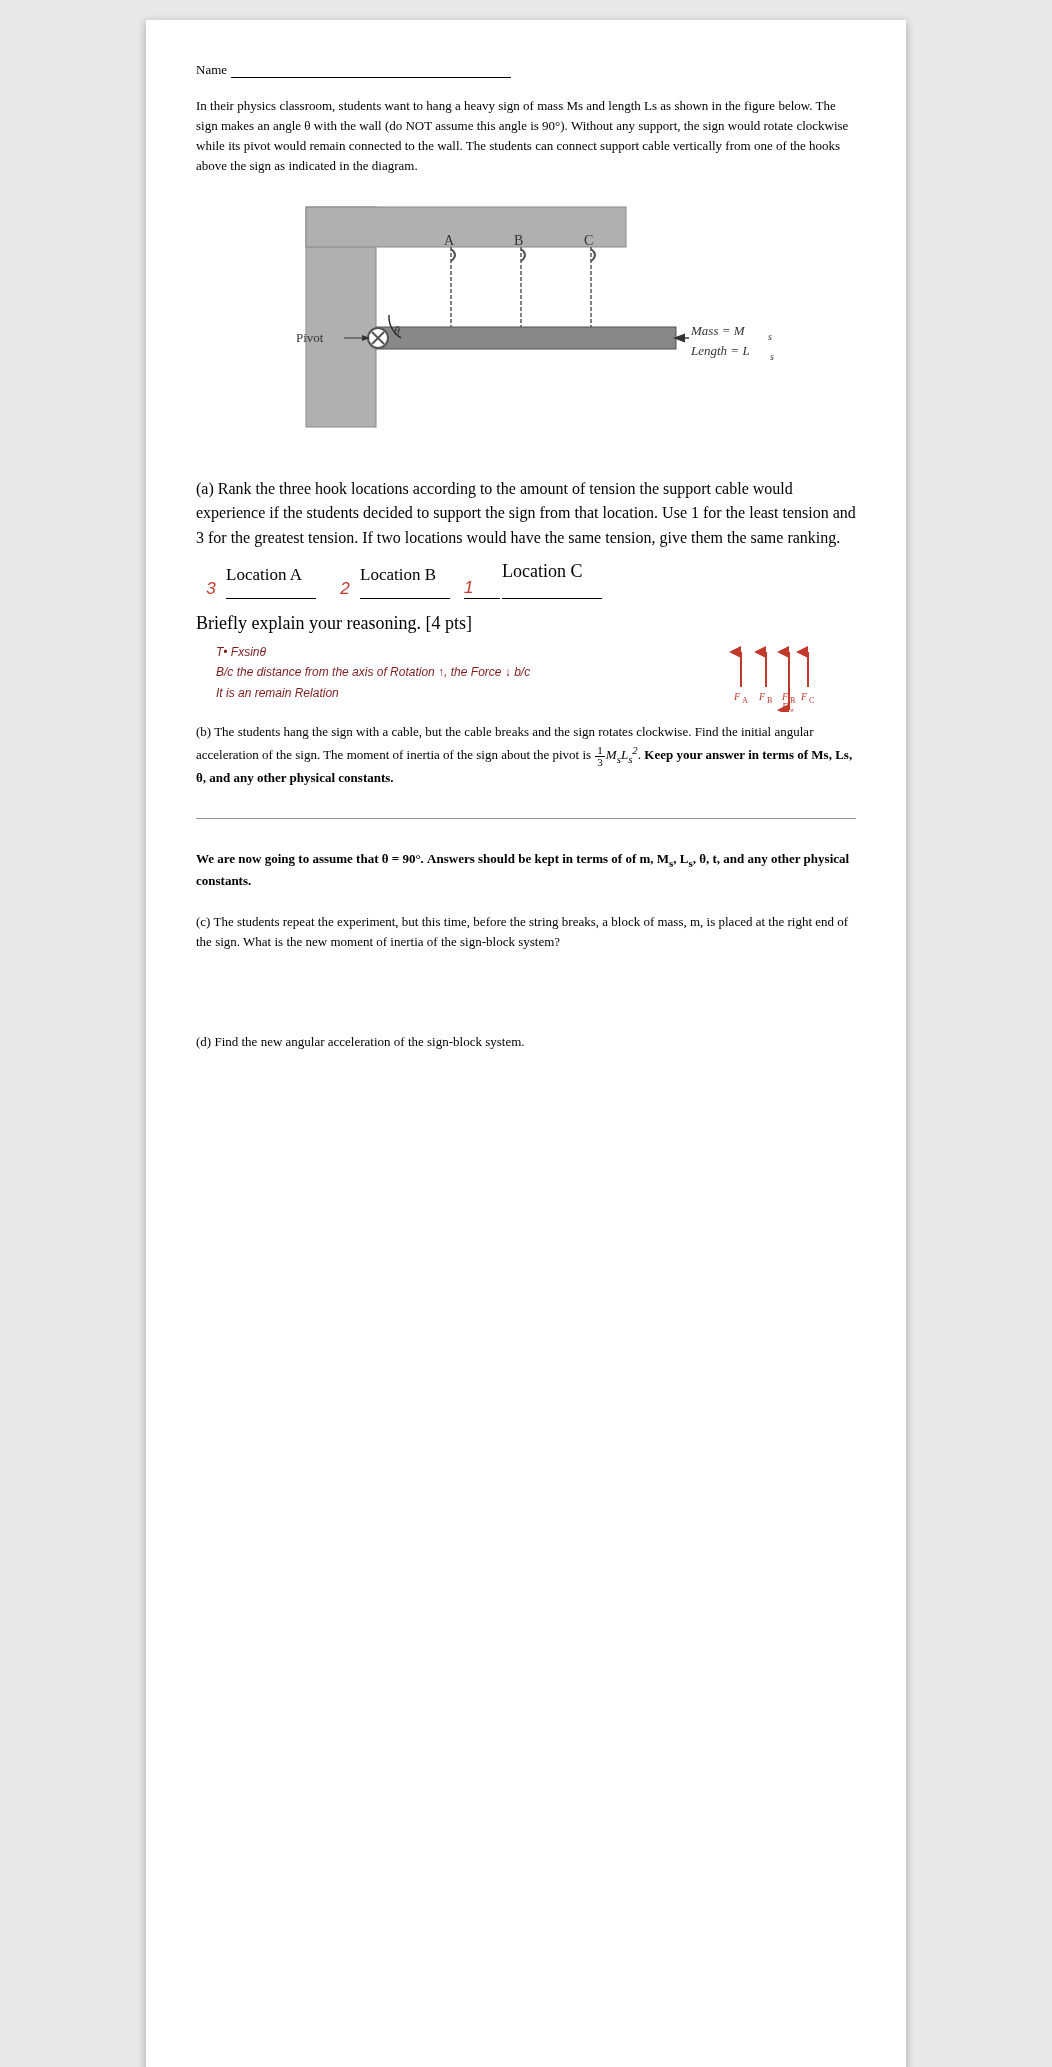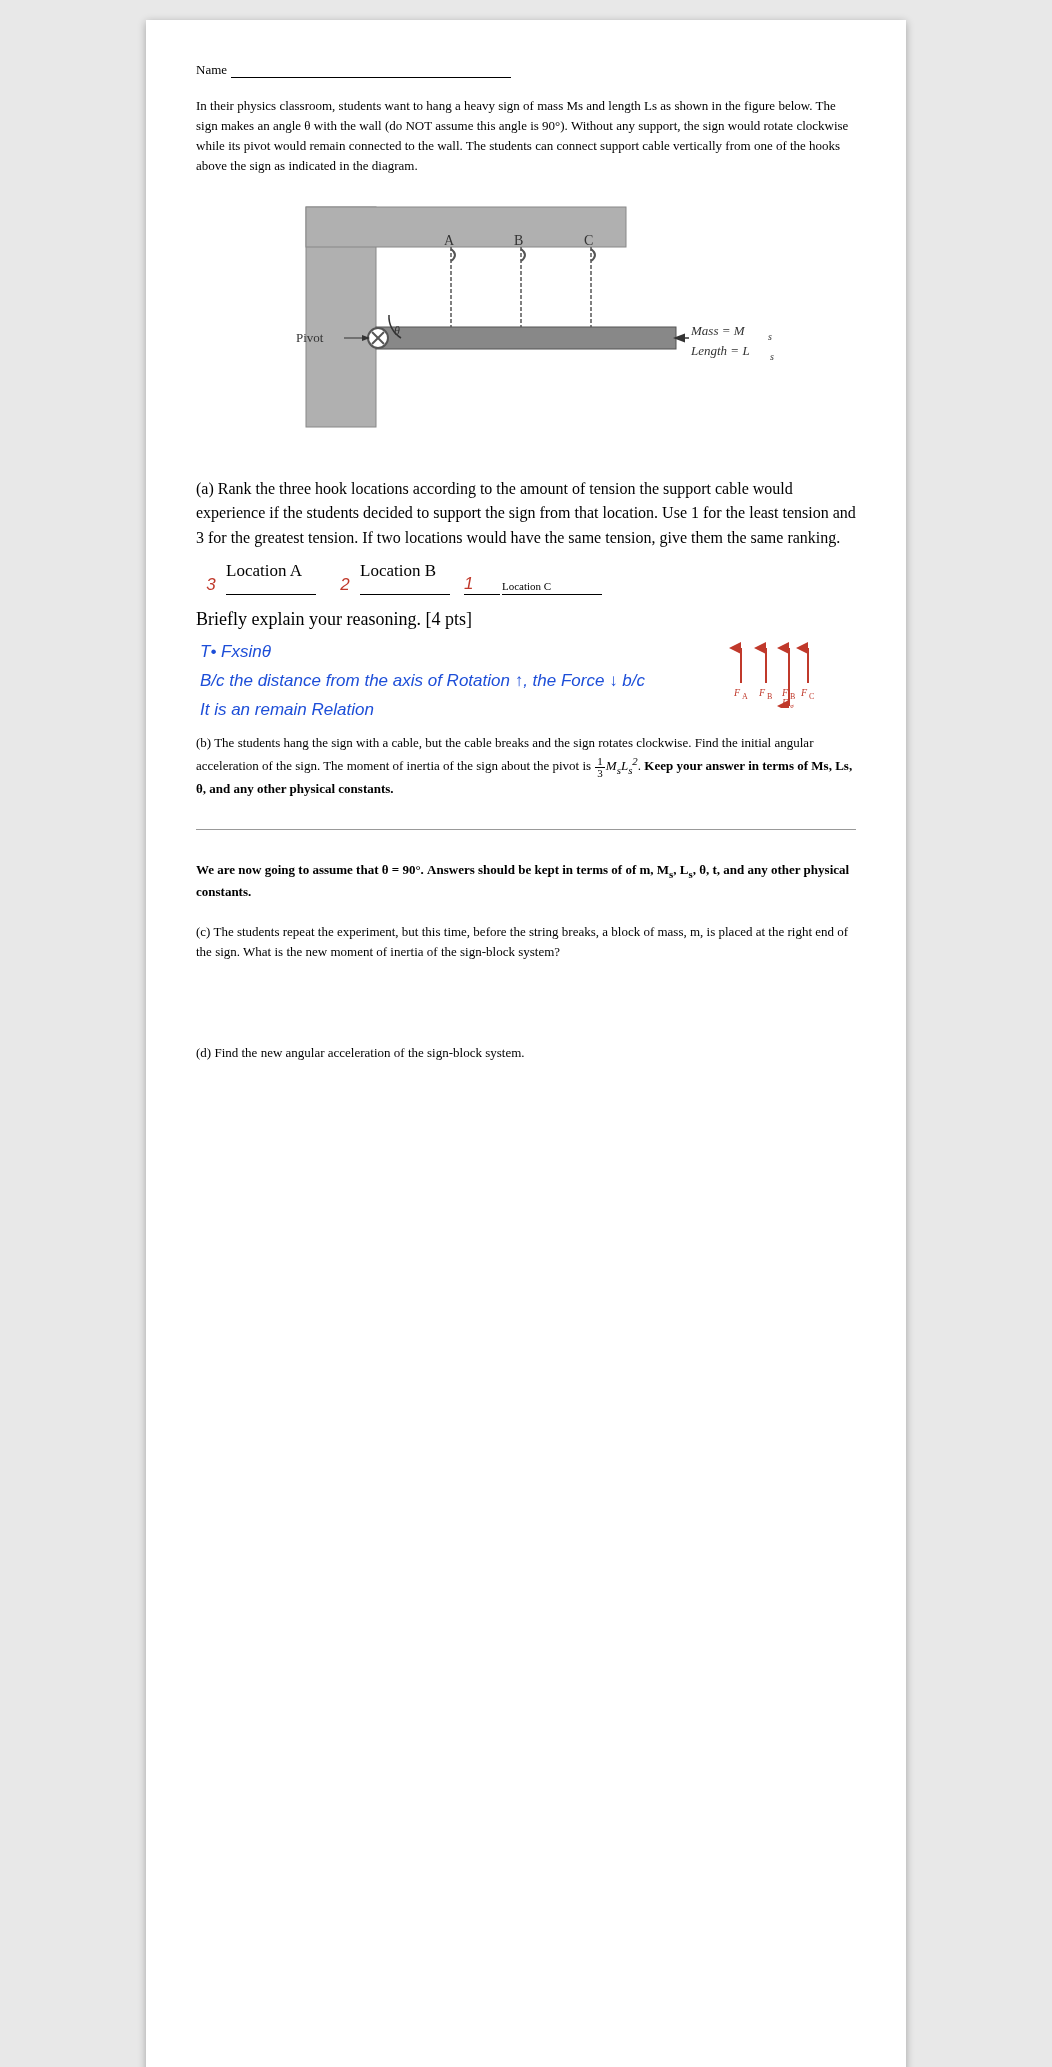--- a/index.html
+++ b/index.html
@@ -83,33 +83,33 @@
       font-family: 'Segoe UI', Arial, sans-serif;
       color: #c0392b;
       font-size: 17px;
       font-style: italic;
       min-width: 24px;
       text-align: center;
     }
     .rank-loc-c-label {
       border-bottom: 1px solid #000;
       min-width: 100px;
-      padding-bottom: 2px;
-      font-size: 11px;
+      padding-bottom: 16px;
+      font-size: 18px;
     }
     .explain-label {
       font-size: 18px;
       margin-bottom: 8px;
     }
     .handwritten-block {
       font-family: 'Segoe UI', cursive, Arial, sans-serif;
-      color: #1d4ed8;
-      font-size: 17px;
+      color: #7f1d1d;
+      font-size: 12px;
       line-height: 1.7;
-      margin-left: 4px;
+      margin-left: 20px;
       margin-bottom: 8px;
       font-style: italic;
     }
     .forces-diagram {
       float: right;
       margin-right: 30px;
       margin-top: -10px;
     }
     .part-b-text {
       font-size: 13px;

